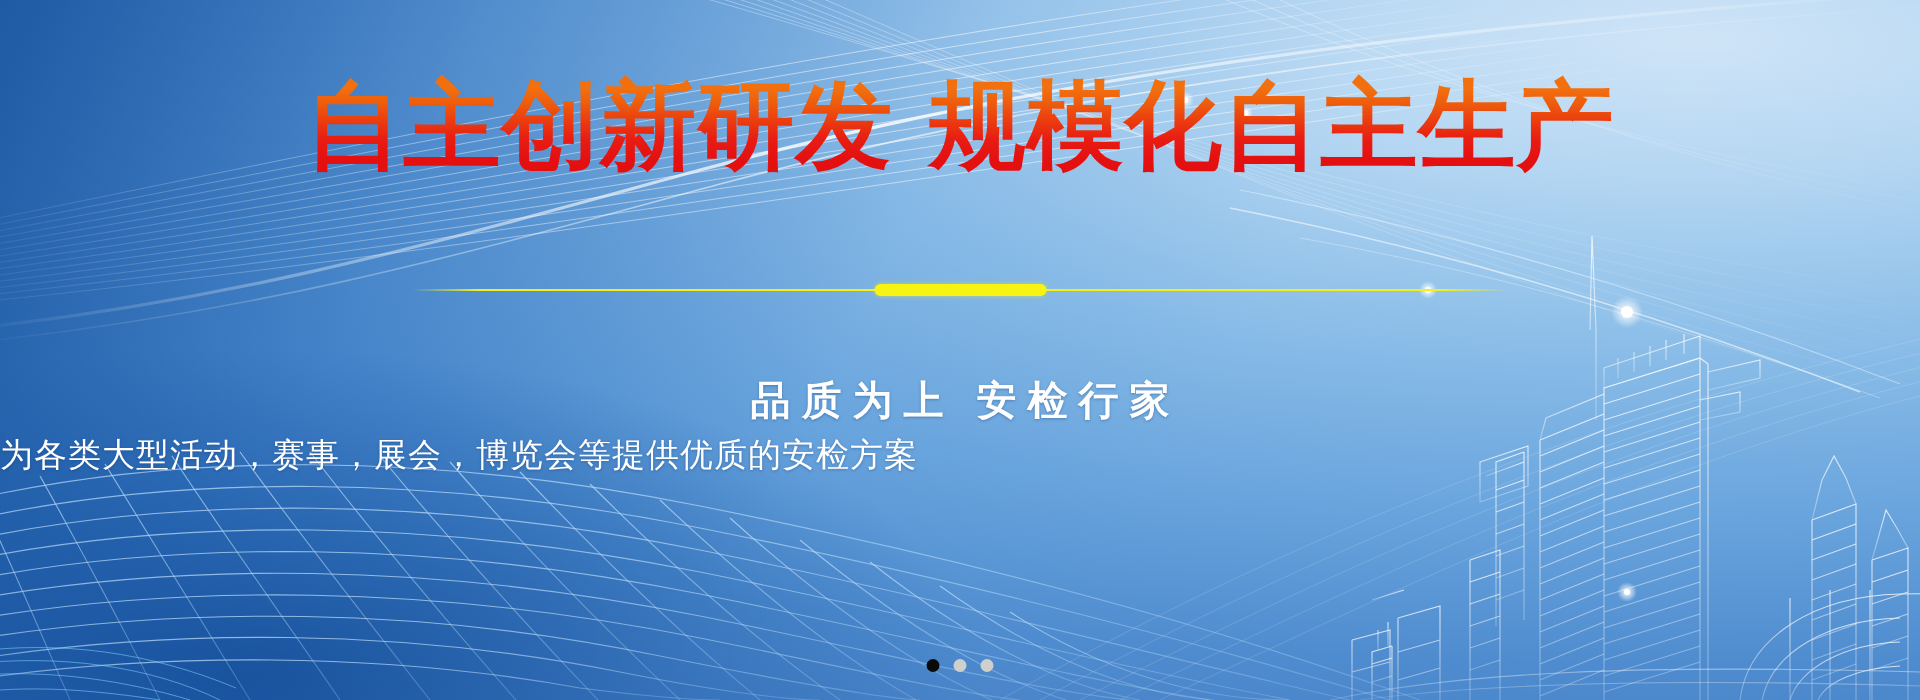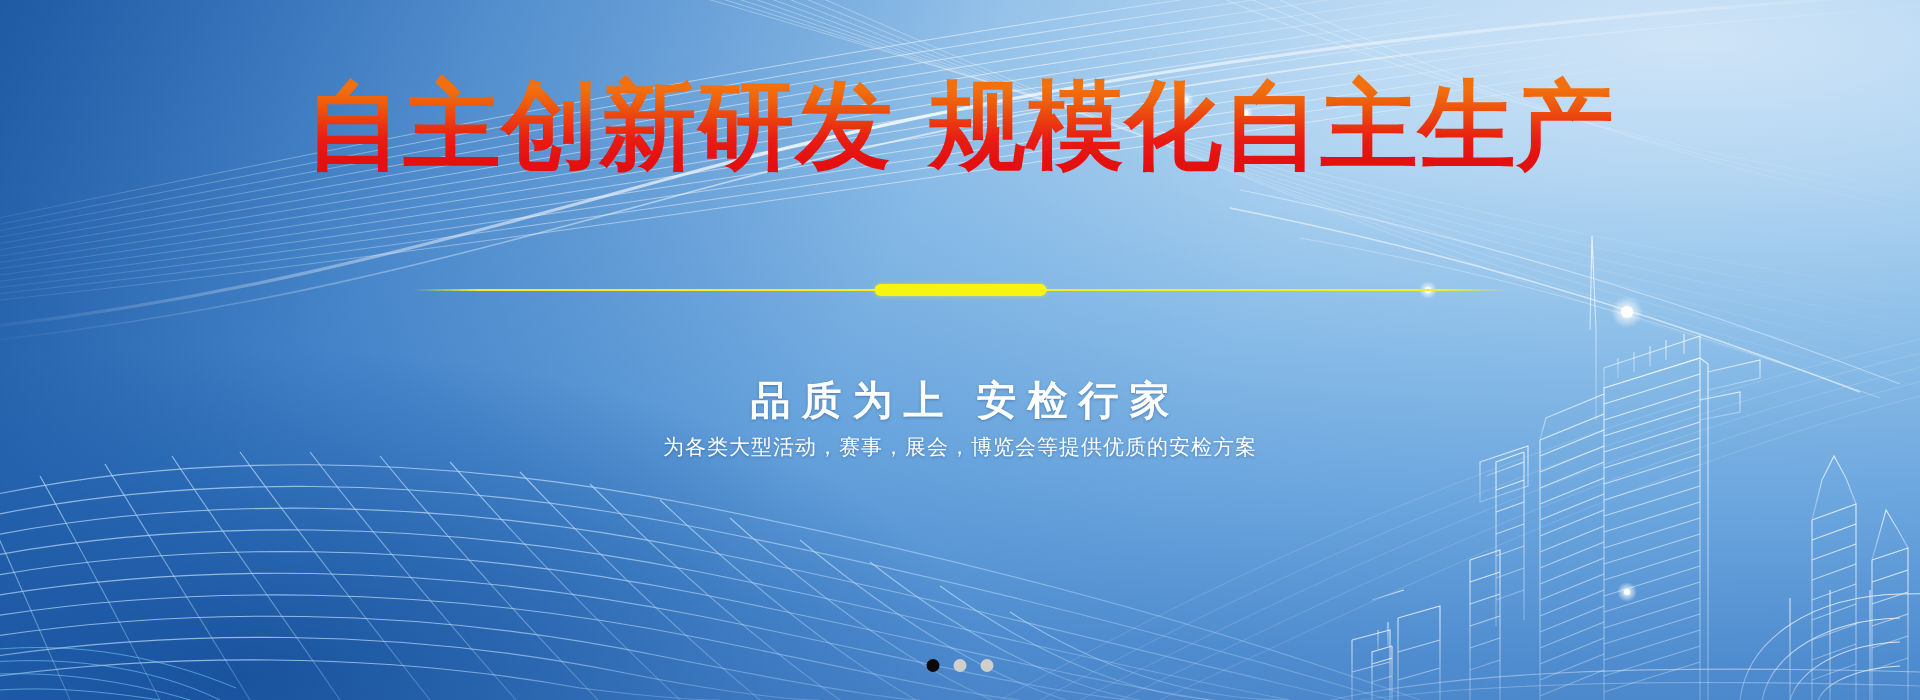--- a/index.html
+++ b/index.html
@@ -97,23 +97,22 @@
     color:#ffffff;
     font-size:40px;
     font-weight:700;
     letter-spacing:11px;
     text-indent:11px;
     white-space:nowrap;
     text-shadow:0 1px 3px rgba(12,48,96,0.35);
   }
   .sub2{
     position:absolute; top:433px; left:0; right:0;
-    text-align:center;
     color:#ffffff;
-    font-size:21px;
+    font-size:33px;
     font-weight:500;
     letter-spacing:1px;
     white-space:nowrap;
     text-shadow:0 1px 3px rgba(12,48,96,0.35);
   }
 
   
   .dots{
     position:absolute; bottom:28px; left:50%;
     transform:translateX(-50%);

